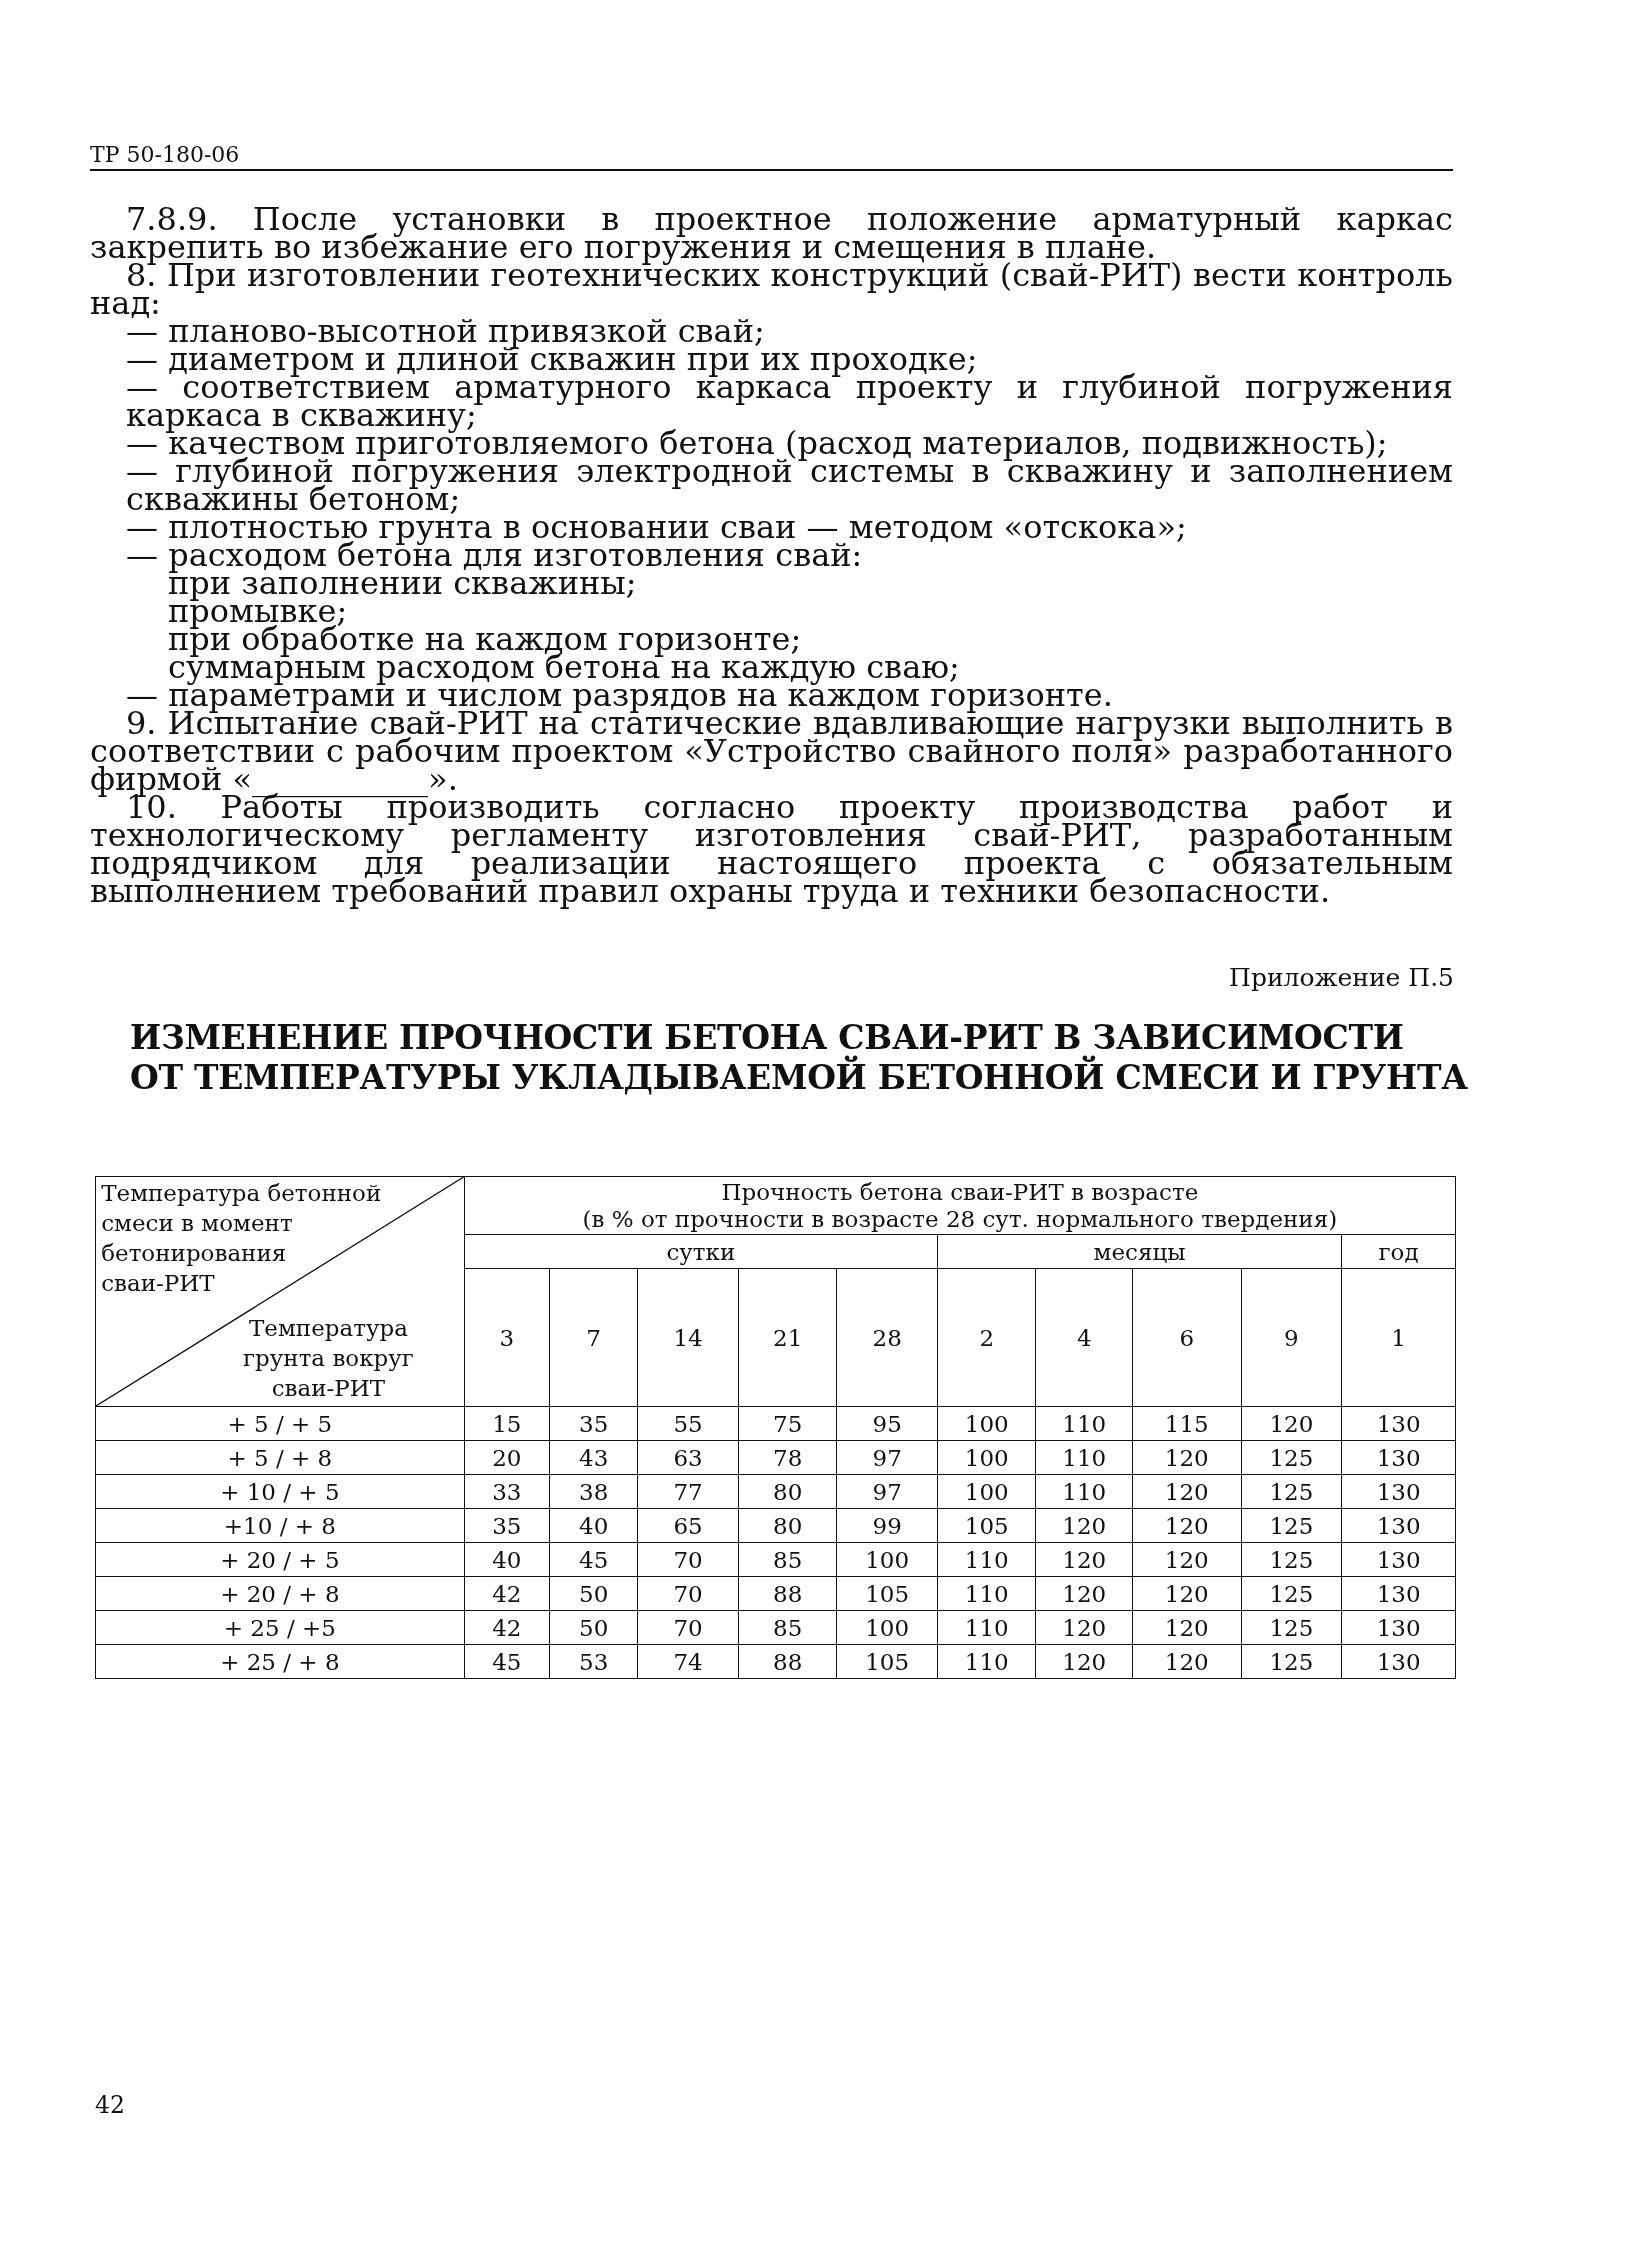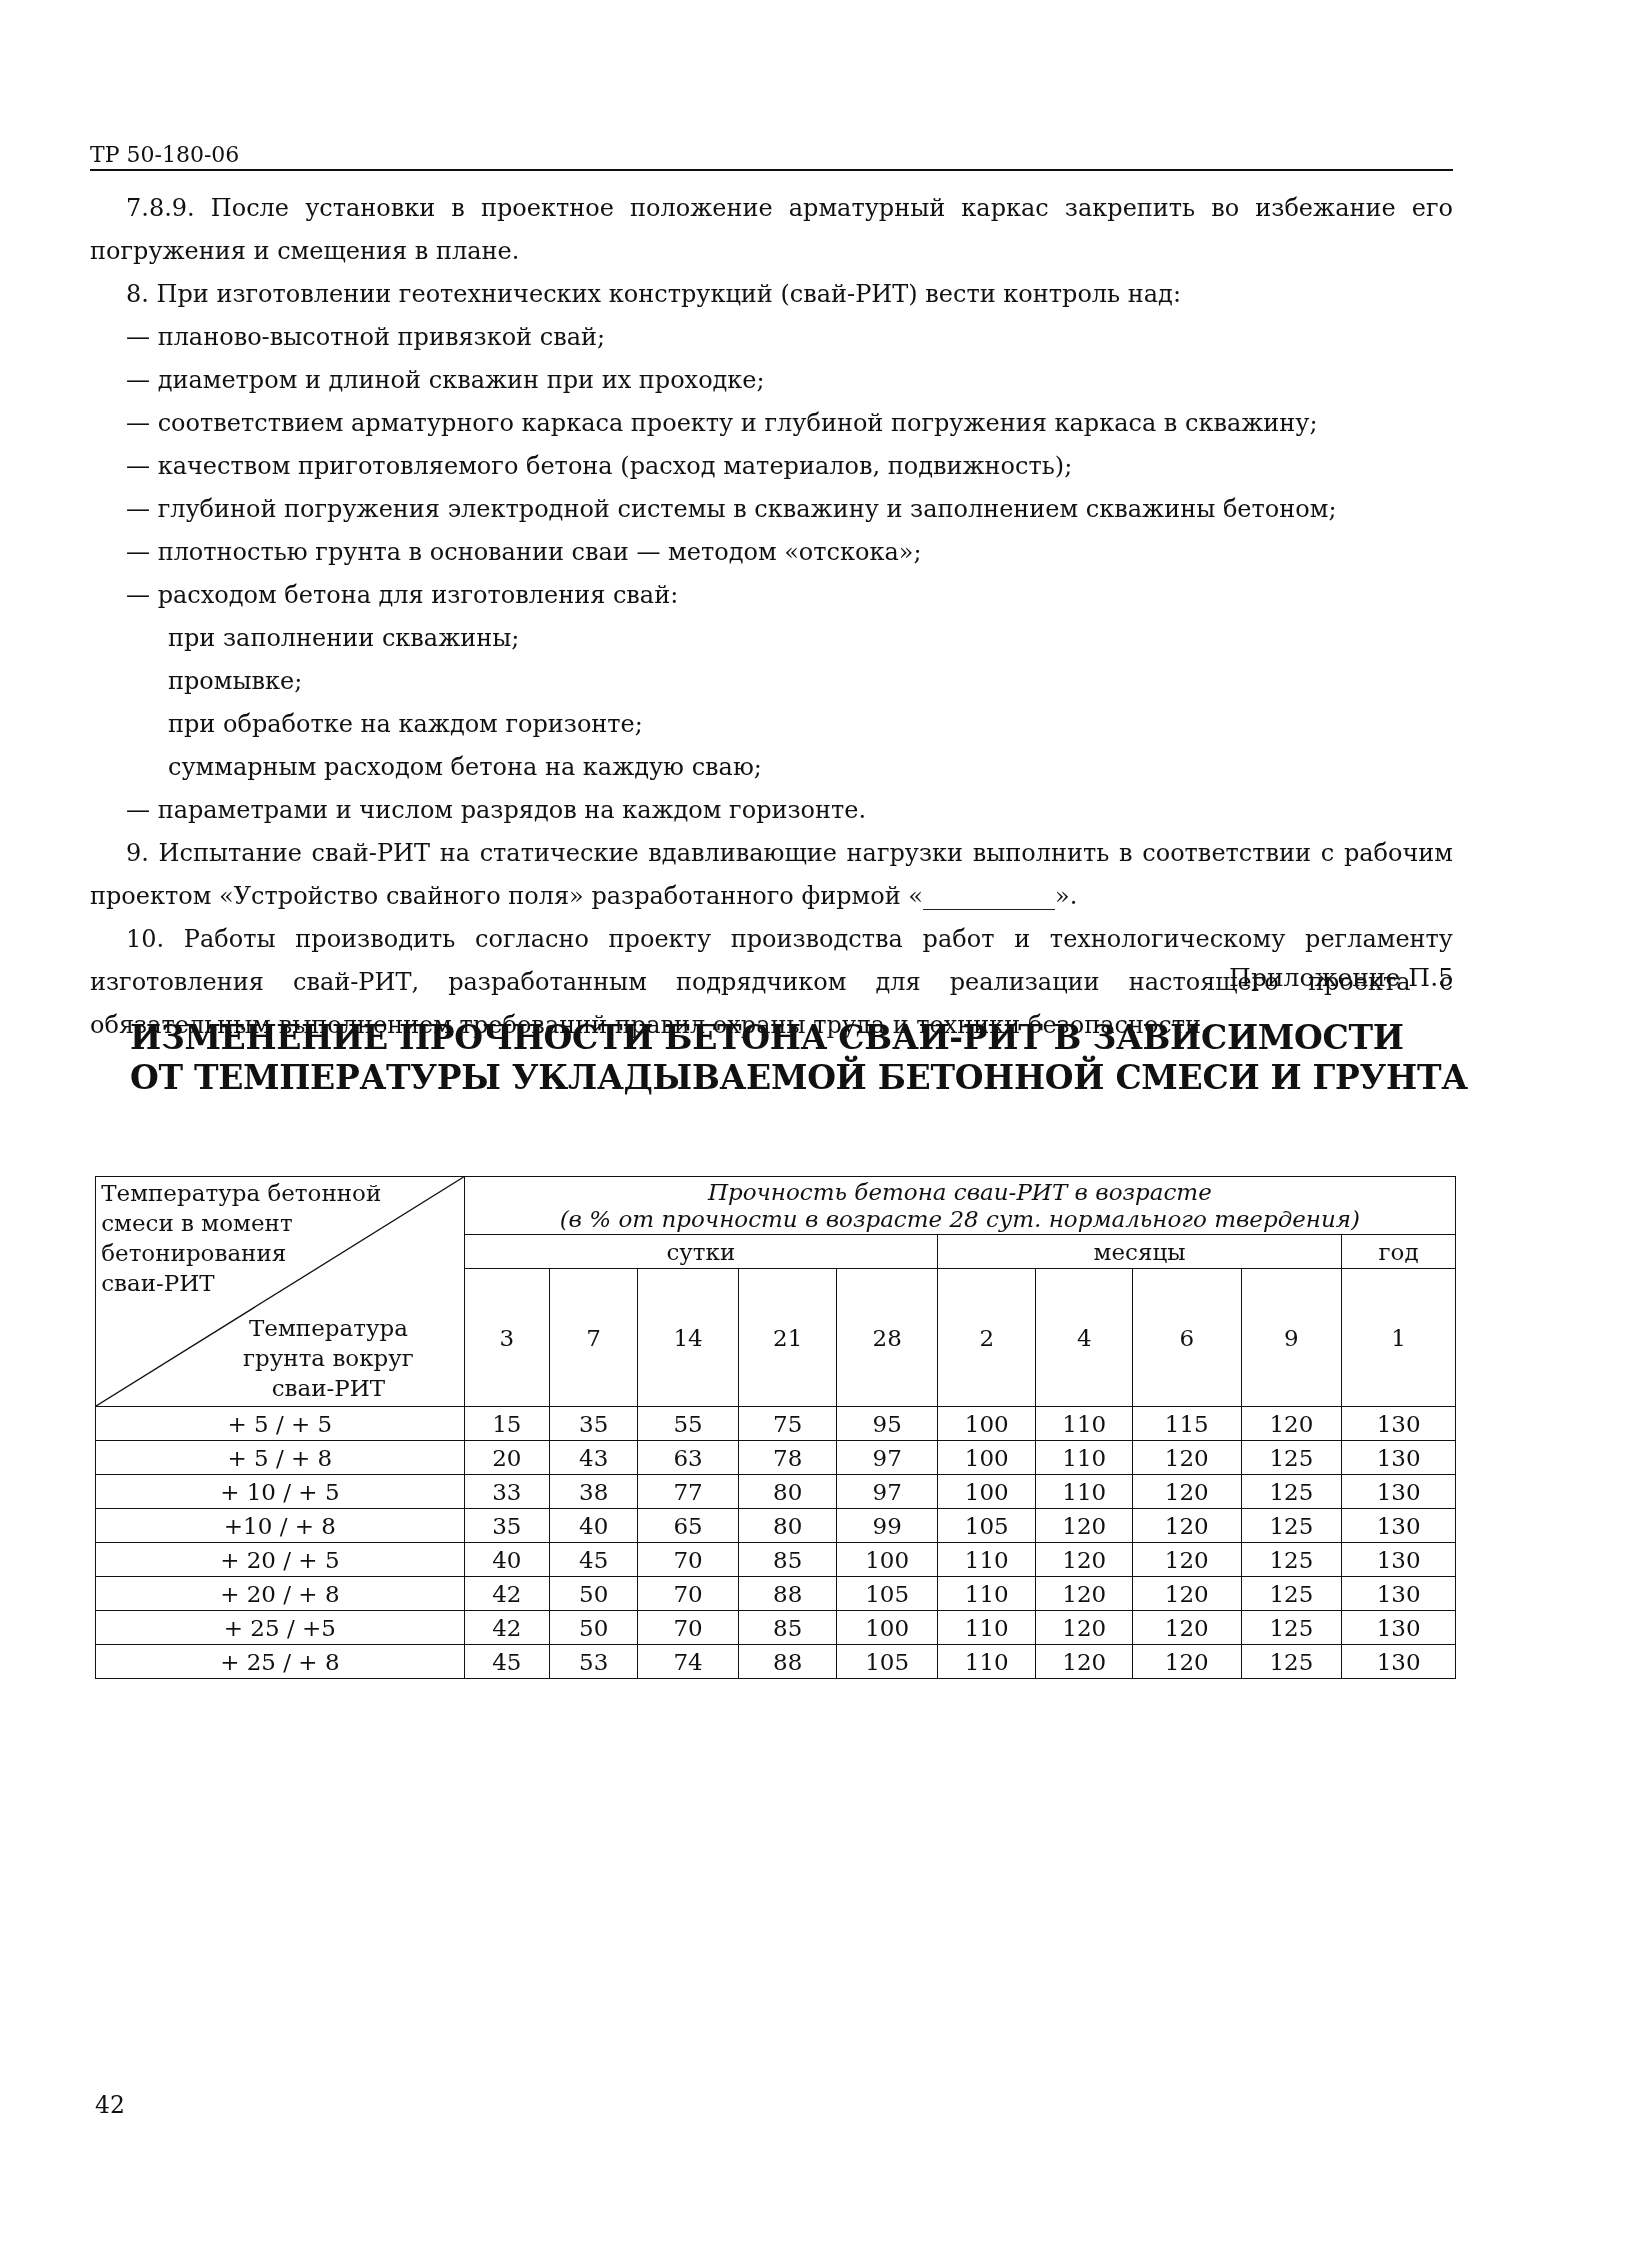--- a/index.html
+++ b/index.html
@@ -1,21 +1,21 @@
 <!DOCTYPE html>
 <html style="font-size:10.4px"><head>
 <meta charset="utf-8">
 <style>
   html, body { margin:0; padding:0; background:#ffffff; }
   body { width:1627px; height:2261px; position:relative; overflow:hidden;
          font-family:"DejaVu Serif", "Liberation Serif", serif; color:#111; }
   .header { position:absolute; left:90px; top:142px; width:1363px; height:27px;
             border-bottom:2.6px solid #111; font-size:22px; line-height:26px; }
-  .body-text { position:absolute; left:90px; top:187px; width:1363px;
-               font-size:24px; line-height:43px; text-align:justify; }
+  .body-text { position:absolute; left:90px; top:205px; width:1363px;
+               font-size:32px; line-height:28px; text-align:justify; }
   .body-text p { margin:0; }
   .indent { text-indent:36px; }
   .dash { padding-left:36px; text-indent:0; }
   .sub { padding-left:78px; }
   .appendix { position:absolute; right:173px; top:963px; font-size:25px; }
   .title { position:absolute; left:130px; top:1018px; font-size:33px;
            font-weight:bold; line-height:40px; letter-spacing:-0.3px; }
   table.main { position:absolute; left:95px; top:1176px; width:1361px;
                border-collapse:collapse; font-size:23px; }
   table.main td { border:1.3px solid #111; text-align:center; padding:0; height:33px; line-height:30px; }
@@ -74,21 +74,21 @@
             <div>смеси в момент</div>
             <div>бетонирования</div>
             <div>сваи-РИТ</div>
           </div>
         <div class="br" id="cornerBottom">
             <div>Температура</div>
             <div>грунта вокруг</div>
             <div>сваи-РИТ</div>
           </div>
       </td>
-      <td colspan="10" style="height:57px;line-height:27px;font-style:italic;">
+      <td colspan="10" style="height:57px;line-height:27px;">
         <div>Прочность бетона сваи-РИТ в возрасте</div>
         <div>(в % от прочности в возрасте 28 сут. нормального твердения)</div>
       </td>
     </tr>
     <tr>
       <td colspan="5" style="height:29px;">сутки</td>
       <td colspan="4">месяцы</td>
       <td colspan="1">год</td>
     </tr>
     <tr id="agesRow" style="height:138px;">

